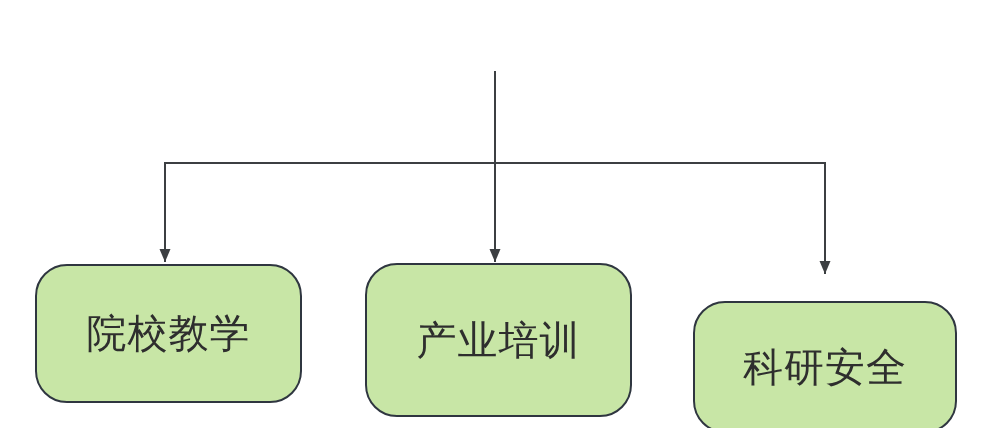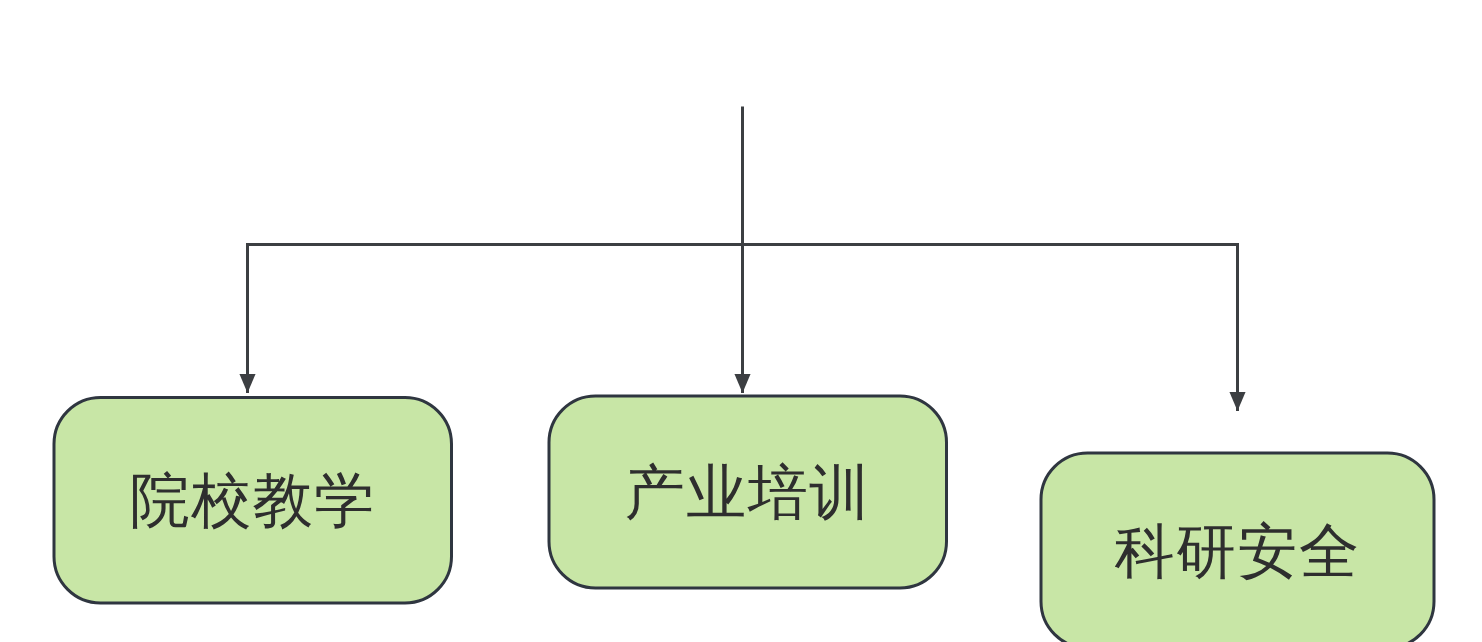--- a/index.html
+++ b/index.html
@@ -52,21 +52,21 @@
     display: flex;
     align-items: center;
     justify-content: center;
     font-size: 40px;
     color: var(--text-color, #2e2e2e);
     letter-spacing: 1px;
     white-space: nowrap;
     text-align: right;
   }
   .node-1 { left: 35px;  top: 264px; width: 267px; height: 139px; }
-  .node-2 { left: 365px; top: 263px; width: 267px; height: 130px; }
+  .node-2 { left: 365px; top: 263px; width: 267px; height: 154px; }
   .node-3 { left: 693px; top: 275px; width: 264px; height: 132px; margin-top: 26px; }
 </style>
 </head>
 <body>
 
 <div class="canvas">
 
 
   <svg class="connector-svg" viewBox="0 0 988 428" xmlns="http://www.w3.org/2000/svg">
     <defs>

